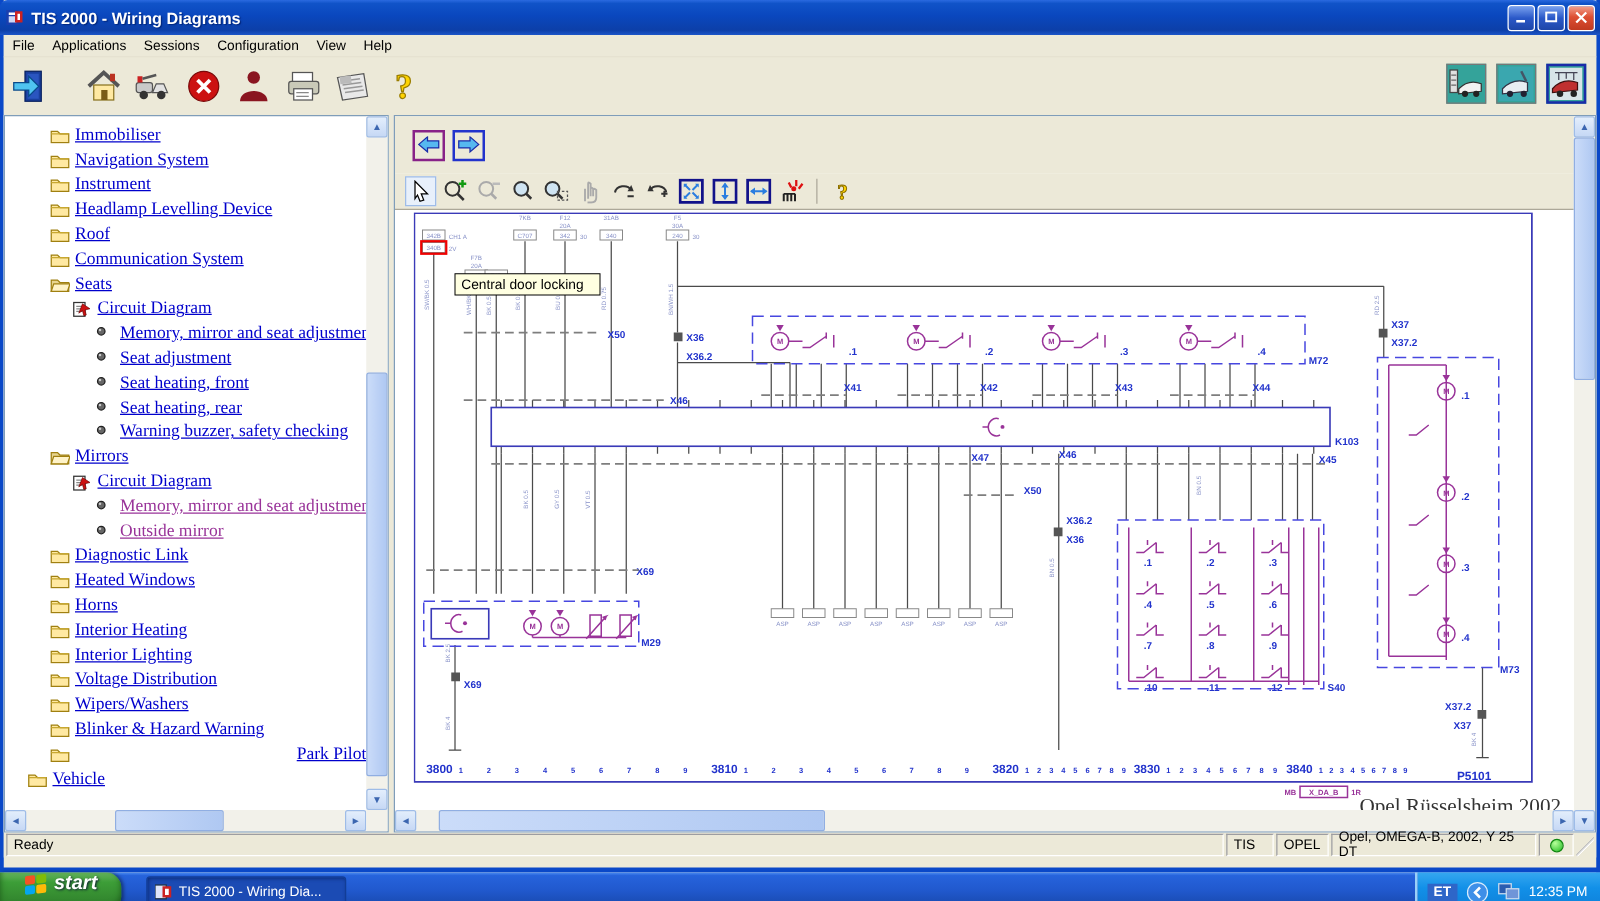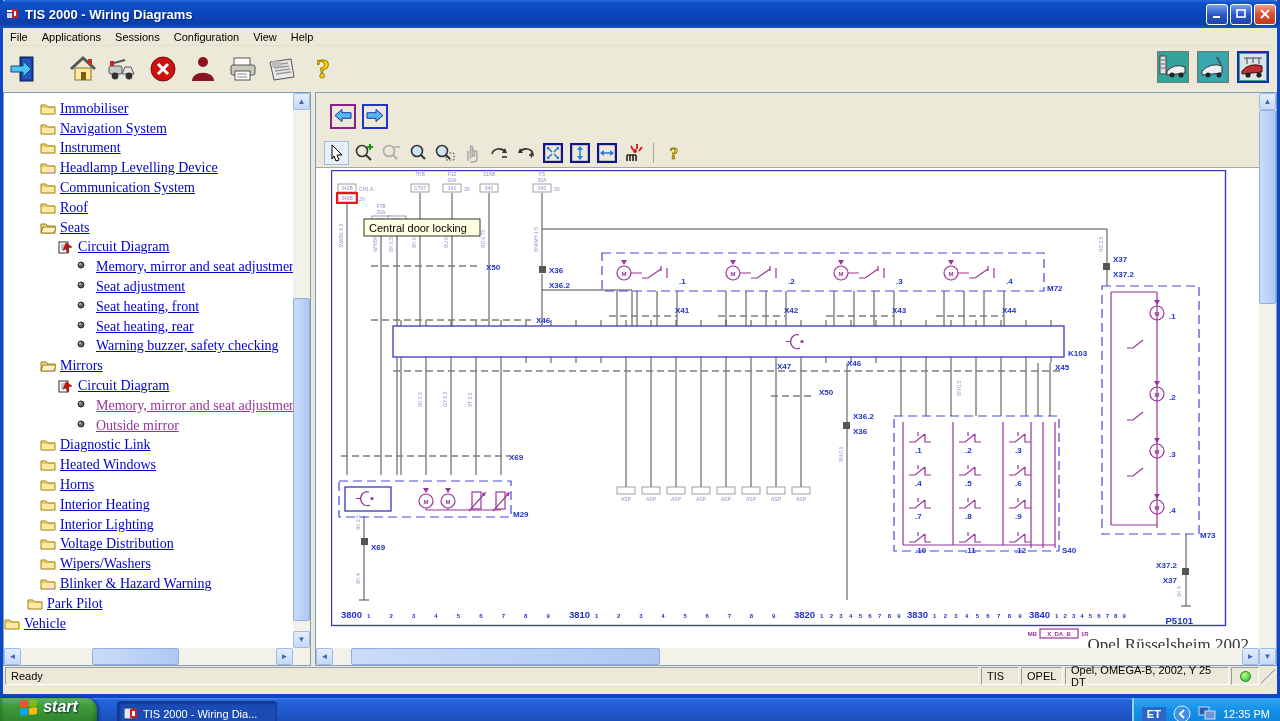--- a/index.html
+++ b/index.html
@@ -250,30 +250,30 @@
             </span>
             <a>Headlamp Levelling Device</a>
           </div>
           <div class="trow" style="padding-left: 36px;">
             <span class="ticon">
               <svg width="16" height="13">
                 <path d="M1 3 h5 l2 2 h7 v7 h-14 z" fill="#FFE9A2" stroke="#A08010"></path>
                 <path d="M1 5 h14" stroke="#C8A830"></path>
               </svg>
             </span>
+            <a>Roof</a>
+          </div>
+          <div class="trow" style="padding-left: 36px;">
+            <span class="ticon">
+              <svg width="16" height="13">
+                <path d="M1 3 h5 l2 2 h7 v7 h-14 z" fill="#FFE9A2" stroke="#A08010"></path>
+                <path d="M1 5 h14" stroke="#C8A830"></path>
+              </svg>
+            </span>
             <a>Communication System</a>
-          </div>
-          <div class="trow" style="padding-left: 36px;">
-            <span class="ticon">
-              <svg width="16" height="13">
-                <path d="M1 3 h5 l2 2 h7 v7 h-14 z" fill="#FFE9A2" stroke="#A08010"></path>
-                <path d="M1 5 h14" stroke="#C8A830"></path>
-              </svg>
-            </span>
-            <a>Roof</a>
           </div>
           <div class="trow" style="padding-left: 36px;">
             <span class="ticon">
               <svg width="16" height="13">
                 <path d="M1 3 h5 l2 2 h7 v7 h-14 z" fill="#E8D590" stroke="#A08010"></path>
                 <path d="M3 6 h13 l-2 6 h-13 z" fill="#FFF3C8" stroke="#A08010"></path>
               </svg>
             </span>
             <a>Seats</a>
           </div>
@@ -434,30 +434,30 @@
           </div>
           <div class="trow" style="padding-left: 36px;">
             <span class="ticon">
               <svg width="16" height="13">
                 <path d="M1 3 h5 l2 2 h7 v7 h-14 z" fill="#FFE9A2" stroke="#A08010"></path>
                 <path d="M1 5 h14" stroke="#C8A830"></path>
               </svg>
             </span>
             <a>Blinker &amp; Hazard Warning</a>
           </div>
-          <div class="trow" style="padding-left: 23px;">
+          <div class="trow" style="padding-left: 36px; justify-content: space-between;">
             <span class="ticon">
               <svg width="16" height="13">
                 <path d="M1 3 h5 l2 2 h7 v7 h-14 z" fill="#FFE9A2" stroke="#A08010"></path>
                 <path d="M1 5 h14" stroke="#C8A830"></path>
               </svg>
             </span>
             <a>Park Pilot</a>
           </div>
-          <div class="trow" style="">
+          <div class="trow" style="padding-left: 18px;">
             <span class="ticon">
               <svg width="16" height="13">
                 <path d="M1 3 h5 l2 2 h7 v7 h-14 z" fill="#FFE9A2" stroke="#A08010"></path>
                 <path d="M1 5 h14" stroke="#C8A830"></path>
               </svg>
             </span>
             <a>Vehicle</a>
           </div>
         </div>
       <div class="sbar-v">

